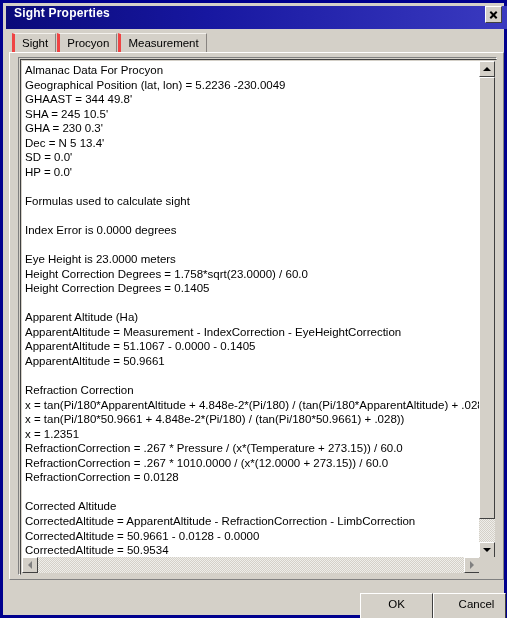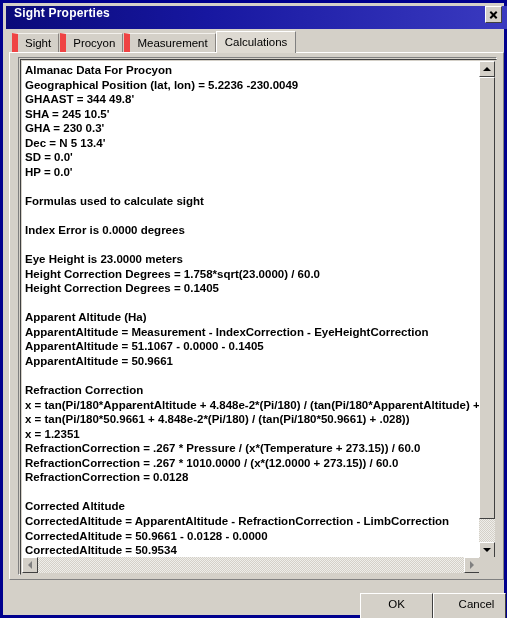--- a/index.html
+++ b/index.html
@@ -80,21 +80,21 @@
     display: flex;
     align-items: flex-end;
     font-size: 11.5px;
   }
   .tab {
     height: 19px;
     line-height: 19px;
     padding: 0 7px;
     background: #d4d0c8;
     border-top: 1px solid #f2f0ec;
-    border-left: 6px solid #ef4444;
+    border-left: 3px solid #ef4444;
     border-right: 1px solid #888480;
     color: #000000;
     white-space: nowrap;
     cursor: pointer;
     user-select: none;
     margin-right: 1px;
   }
   .tab.active {
     height: 21px;
     line-height: 21px;
@@ -161,21 +161,20 @@
   .text-lines {
     position: absolute;
     left: 3px;
     top: 2px;
     right: 0;
     font-size: 11.5px;
     line-height: 14.55px;
     color: #000000;
     white-space: pre;
     font-family: "Liberation Sans", sans-serif;
-    font-weight: bold;
   }
   .text-lines div {
     height: 14.55px;
     white-space: pre;
   }
 
   
   .vscroll {
     position: absolute;
     right: 1px;
@@ -333,21 +332,20 @@
   <div class="titlebar">
     <span class="titlebar-text">Sight Properties</span>
     <span class="titlebar-spacer"></span>
     <div class="close-btn"></div>
   </div>
 
   <div class="tabstrip">
     <div class="tab">Sight</div>
     <div class="tab">Procyon</div>
     <div class="tab">Measurement</div>
-    <div class="tab active">Calculations</div>
   </div>
 
   <div class="tabpage">
 
     <div class="textbox-frame">
       <div class="textbox-inner">
 
         <div class="text-canvas">
           <div class="text-lines" id="calc-lines"><div>Almanac Data For Procyon</div><div>Geographical Position (lat, lon) = 5.2236 -230.0049</div><div>GHAAST = 344 49.8'</div><div>SHA = 245 10.5'</div><div>GHA = 230 0.3'</div><div>Dec = N 5 13.4'</div><div>SD = 0.0'</div><div>HP = 0.0'</div><div>&nbsp;</div><div>Formulas used to calculate sight</div><div>&nbsp;</div><div>Index Error is 0.0000 degrees</div><div>&nbsp;</div><div>Eye Height is 23.0000 meters</div><div>Height Correction Degrees = 1.758*sqrt(23.0000) / 60.0</div><div>Height Correction Degrees = 0.1405</div><div>&nbsp;</div><div>Apparent Altitude (Ha)</div><div>ApparentAltitude = Measurement - IndexCorrection - EyeHeightCorrection</div><div>ApparentAltitude = 51.1067 - 0.0000 - 0.1405</div><div>ApparentAltitude = 50.9661</div><div>&nbsp;</div><div>Refraction Correction</div><div>x = tan(Pi/180*ApparentAltitude + 4.848e-2*(Pi/180) / (tan(Pi/180*ApparentAltitude) + .028))</div><div>x = tan(Pi/180*50.9661 + 4.848e-2*(Pi/180) / (tan(Pi/180*50.9661) + .028))</div><div>x = 1.2351</div><div>RefractionCorrection = .267 * Pressure / (x*(Temperature + 273.15)) / 60.0</div><div>RefractionCorrection = .267 * 1010.0000 / (x*(12.0000 + 273.15)) / 60.0</div><div>RefractionCorrection = 0.0128</div><div>&nbsp;</div><div>Corrected Altitude</div><div>CorrectedAltitude = ApparentAltitude - RefractionCorrection - LimbCorrection</div><div>CorrectedAltitude = 50.9661 - 0.0128 - 0.0000</div><div>CorrectedAltitude = 50.9534</div><div>&nbsp;</div></div>
         </div>

